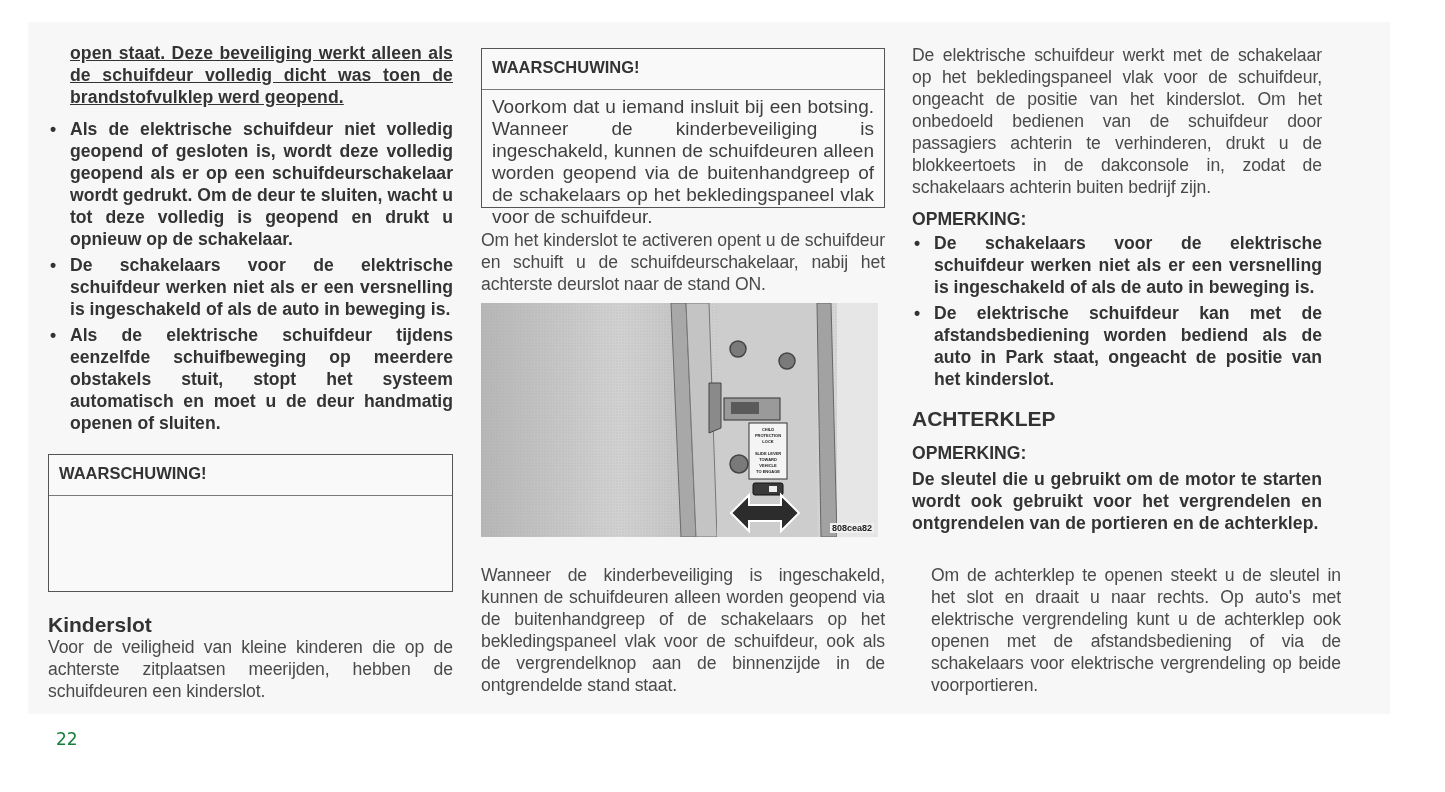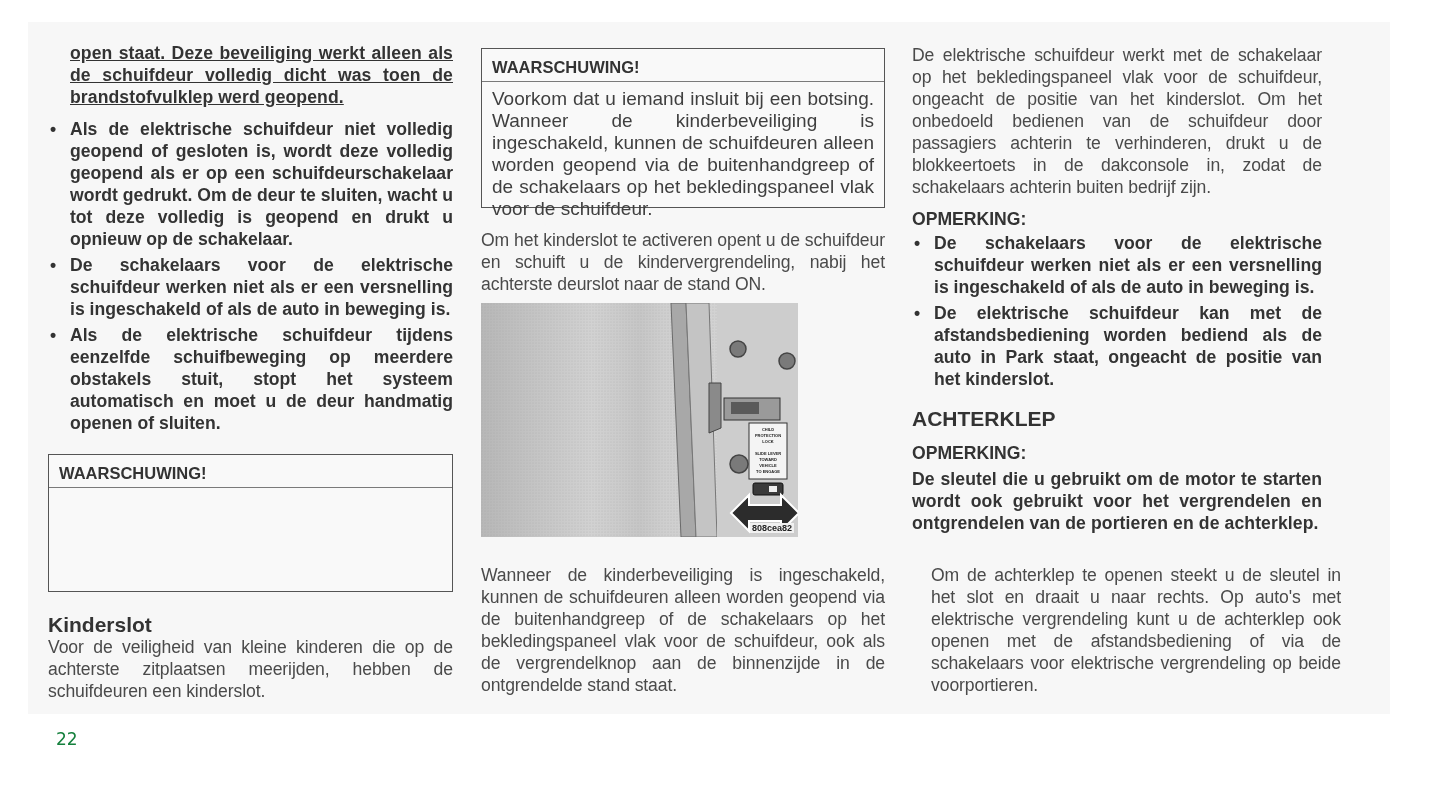--- a/index.html
+++ b/index.html
@@ -34,37 +34,37 @@
     ul.bullets li .dot {
       position: absolute; left: 2px; top: 0; width: 12px;
       font-weight: bold; color: #333;
     }
 
     .warn-box {
       border: 1.5px solid #555555; background: #f9f9f9;
     }
     .warn-title {
       font-weight: bold; font-size: 16.5px; line-height: 20px;
-      padding: 8px 10px 4px 10px; color: #333333;
+      padding: 8px 10px 12px 10px; color: #333333;
       border-bottom: 1px solid #7a7a7a;
     }
     .warn-body {
       font-size: 19px; line-height: 22px; text-align: justify;
       padding: 6px 10px 8px 10px; color: #3f3f3f;
     }
 
     .section-heading {
       font-weight: bold; font-size: 21px; line-height: 26px; color: #333333;
     }
     .note-heading {
       font-weight: bold; font-size: 17.6px; line-height: 22px; color: #333333;
     }
 
     .figure {
-      position: absolute; width: 317px; height: 234px;
+      position: absolute; width: 397px; height: 234px;
       background: linear-gradient(90deg, #b7b7b7 0%, #d2d2d2 35%, #c6c6c6 50%, #cfcfcf 58%, #d8d8d8 100%);
       overflow: hidden;
     }
     .figure svg { position: absolute; left: 0; top: 0; }
     .fig-code {
       position: absolute; right: 4px; bottom: 4px;
       font-size: 9px; font-weight: bold; color: #222; background: #f0f0f0;
       padding: 0 2px;
     }
 
@@ -103,21 +103,21 @@
     <div class="section-heading" style="position:absolute; top:590px; left:0;">Kinderslot</div>
     <p class="light-para" style="position:absolute; top:614px; left:0; width:405px;">Voor de veiligheid van kleine kinderen die op de achterste zitplaatsen meerijden, hebben de schuifdeuren een kinderslot.</p>
   </div>
 
   <div class="col col-mid">
     <div class="warn-box" style="position:absolute; top:26px; left:0; width:404px; height:160px;">
       <div class="warn-title">WAARSCHUWING!</div>
       <div class="warn-body">Voorkom dat u iemand insluit bij een botsing. Wanneer de kinderbeveiliging is ingeschakeld, kunnen de schuifdeuren alleen worden geopend via de buitenhandgreep of de schakelaars op het bekledingspaneel vlak voor de schuifdeur.</div>
     </div>
 
-    <p class="light-para" style="position:absolute; top:207px; left:0; width:404px;">Om het kinderslot te activeren opent u de schuifdeur en schuift u de kindervergrendeling, nabij het achterste deurslot naar de stand ON.</p>
+    <p class="light-para" style="position:absolute; top:207px; left:0; width:404px;">Om het kinderslot te activeren opent u de schuifdeur en schuift u de schuifdeurschakelaar, nabij het achterste deurslot naar de stand ON.</p>
 
     <div class="figure" style="top:281px; left:0;">
       <svg width="397" height="234" viewBox="0 0 397 234">
         <defs>
           <pattern id="dots" width="3" height="3" patternUnits="userSpaceOnUse">
             <rect width="3" height="3" fill="none"></rect>
             <circle cx="1" cy="1" r="0.6" fill="#9a9a9a" opacity="0.5"></circle>
           </pattern>
         </defs>
         <rect x="0" y="0" width="397" height="234" fill="url(#dots)"></rect>

